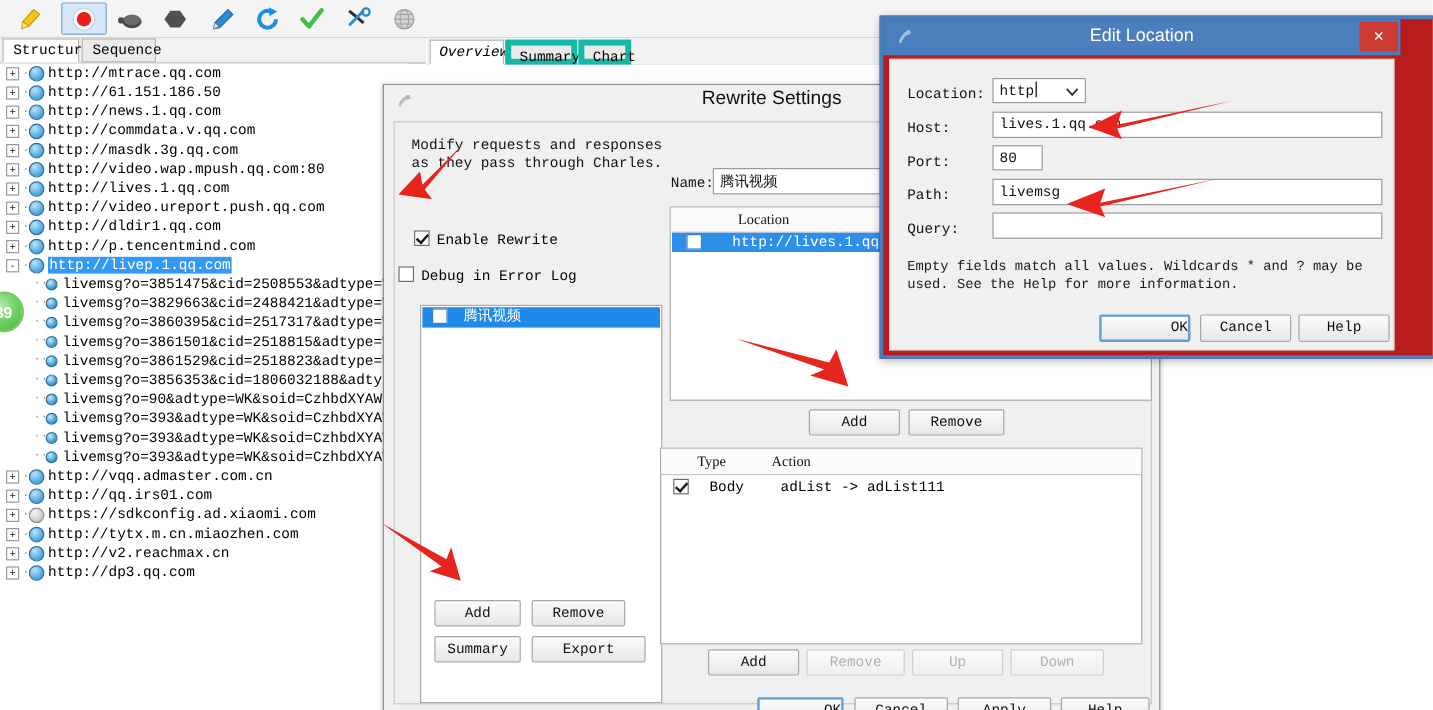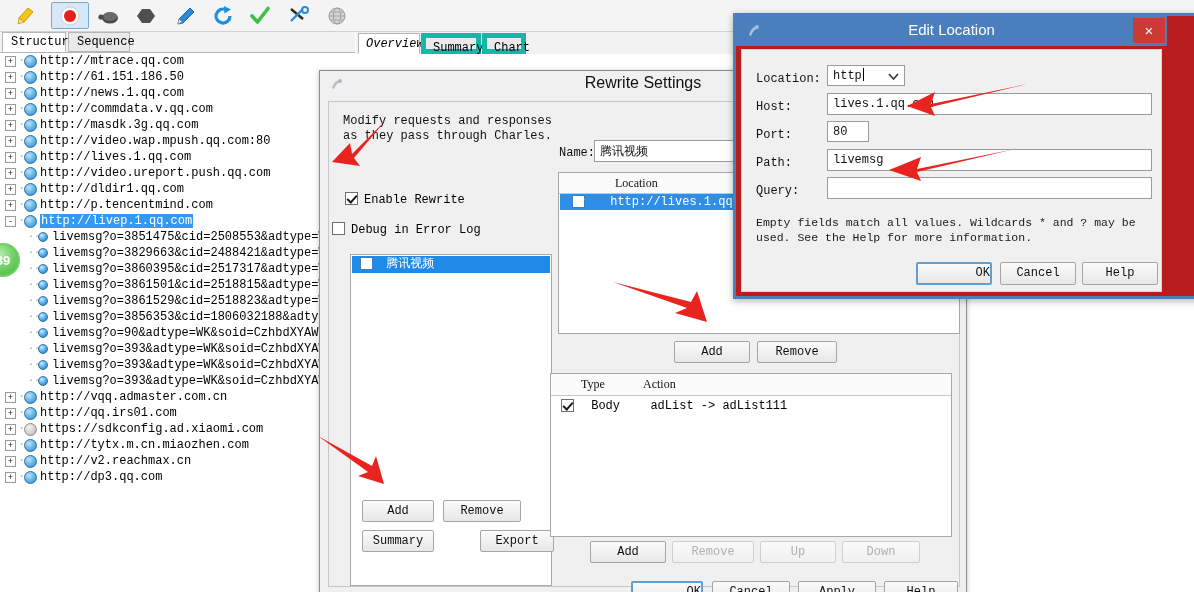--- a/index.html
+++ b/index.html
@@ -244,21 +244,21 @@
       <div class="panel" style="left:21px;top:152px;width:200px;height:330px;">
         <div class="lrow sel2" style="top:1px;left:1px;right:1px;">
           <span class="cbox blue" style="margin-left:8px;vertical-align:-3px;"></span>
           <span>腾讯视频</span>
         </div>
       </div>
 
       <div class="btn" style="left:33px;top:398px;width:72px;">Add</div>
       <div class="btn" style="left:114px;top:398px;width:78px;">Remove</div>
       <div class="btn" style="left:33px;top:428px;width:72px;">Summary</div>
-      <div class="btn" style="left:114px;top:428px;width:74px;margin-left:37px;">Export</div>
+      <div class="btn" style="left:114px;top:428px;width:95px;">Export</div>
 
       <div class="flabel" style="left:230px;top:44px;">Name:</div>
       <div class="field" style="left:265px;top:38px;width:330px;height:22px;font-family:'Liberation Sans',sans-serif;">腾讯视频</div>
 
       <div class="panel" style="left:229px;top:70px;width:400px;height:160px;">
         <div class="listhdr">
           <span style="left:56px;">Location</span>
         </div>
         <div class="lrow sel" style="top:21px;left:1px;right:1px;height:16px;line-height:16px;">
           <span class="cbox blue on" style="margin-left:12px;vertical-align:-3px;"></span>

